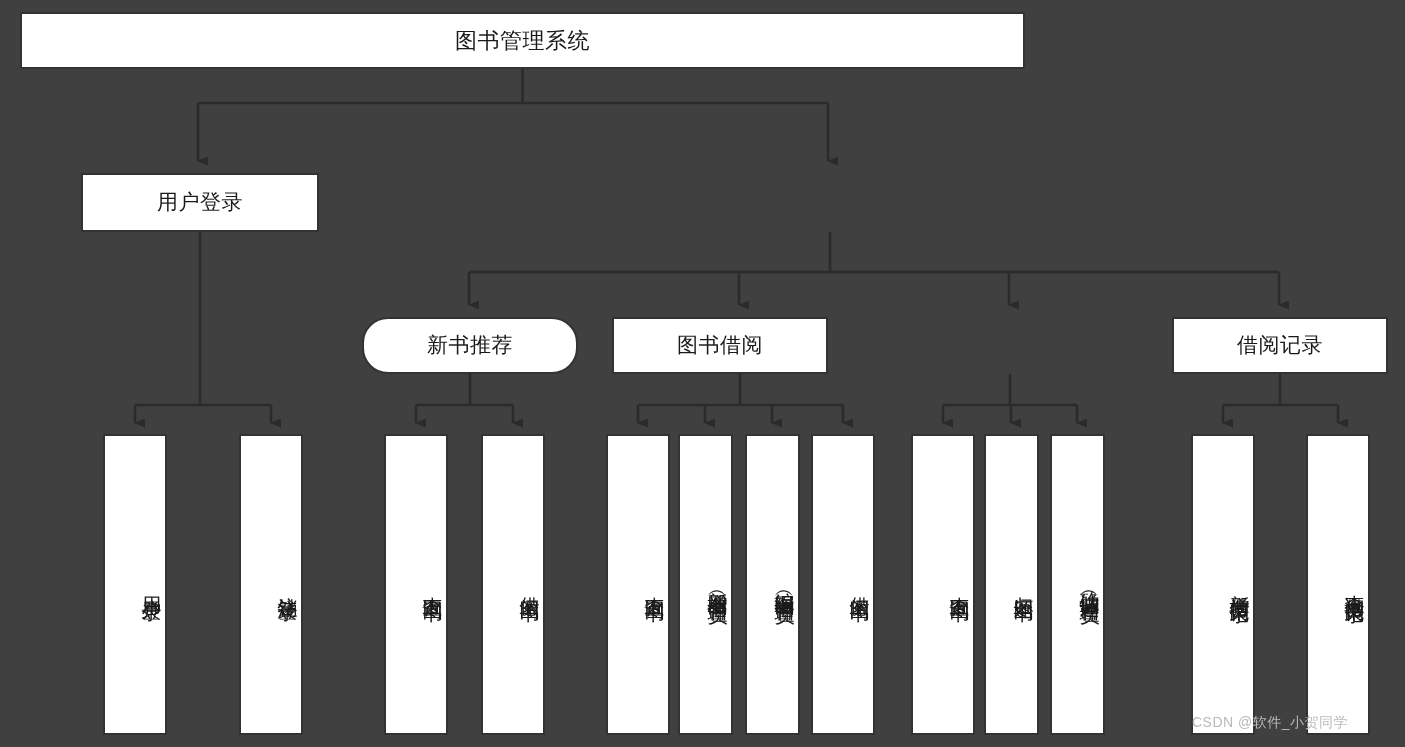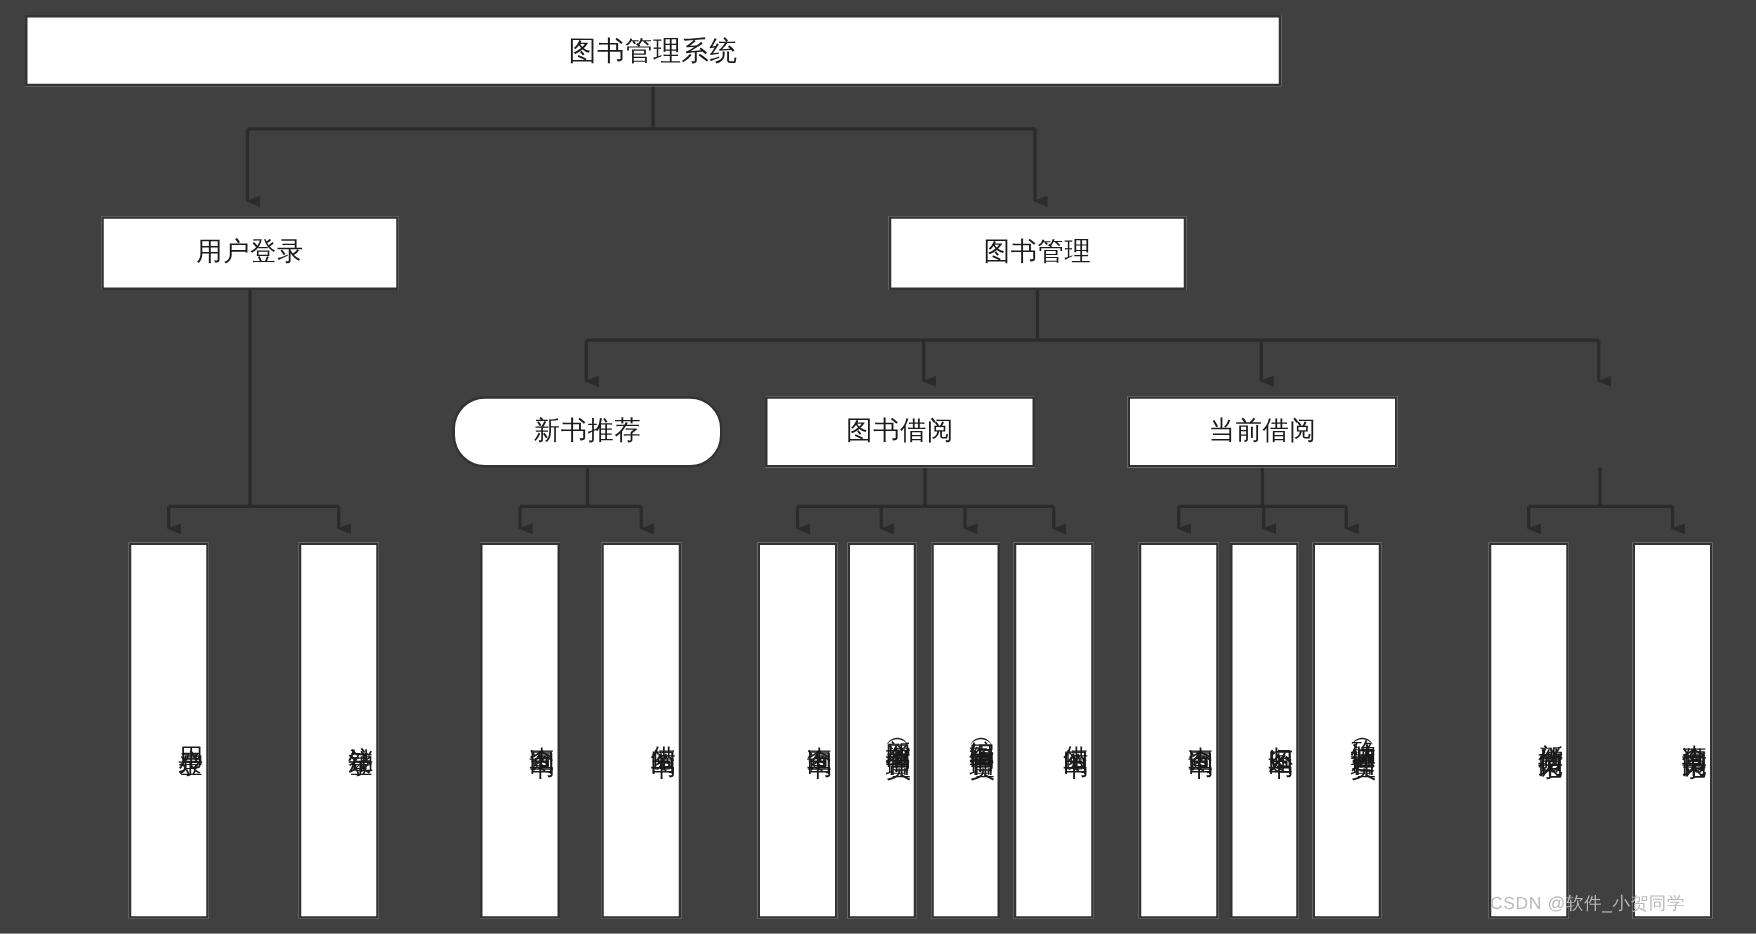--- a/index.html
+++ b/index.html
@@ -115,25 +115,24 @@
       <path d="M 1280,374 L 1280,405"></path>
       <path d="M 1223,405 L 1338,405"></path>
       <path d="M 1223,405 L 1223,423" marker-end="url(#arrowhead)"></path>
       <path d="M 1338,405 L 1338,423" marker-end="url(#arrowhead)"></path>
     </g>
   </svg>
 
   <div class="node node-h node-root" style="left:20px; top:12px; width:1005px; height:57px;">图书管理系统</div>
 
   <div class="node node-h" style="left:81px; top:173px; width:238px; height:59px;">用户登录</div>
-  <div class="node node-h" style="left:711px; top:173px; width:238px; height:59px;">图书管理</div>
 
   <div class="node node-h" style="left:362px; top:317px; width:216px; height:57px;border-radius:26px;">新书推荐</div>
   <div class="node node-h" style="left:612px; top:317px; width:216px; height:57px;">图书借阅</div>
-  <div class="node node-h" style="left:902px; top:317px; width:216px; height:57px;">当前借阅</div>
+  <div class="node node-h" style="left:1172px; top:317px; width:216px; height:57px;">借阅记录</div>
 
   <div class="node node-v" style="left:103px; top:434px; width:64px; height:301px;">用户登录</div>
   <div class="node node-v" style="left:239px; top:434px; width:64px; height:301px;">注销登录</div>
 
   <div class="node node-v" style="left:384px; top:434px; width:64px; height:301px;">查询图书</div>
   <div class="node node-v" style="left:481px; top:434px; width:64px; height:301px;">借阅图书</div>
 
   <div class="node node-v" style="left:606px; top:434px; width:64px; height:301px;">查询图书</div>
   <div class="node node-v" style="left:678px; top:434px; width:55px; height:301px;">新增图书（管理员）</div>
   <div class="node node-v" style="left:745px; top:434px; width:55px; height:301px;">编辑图书（管理员）</div>

